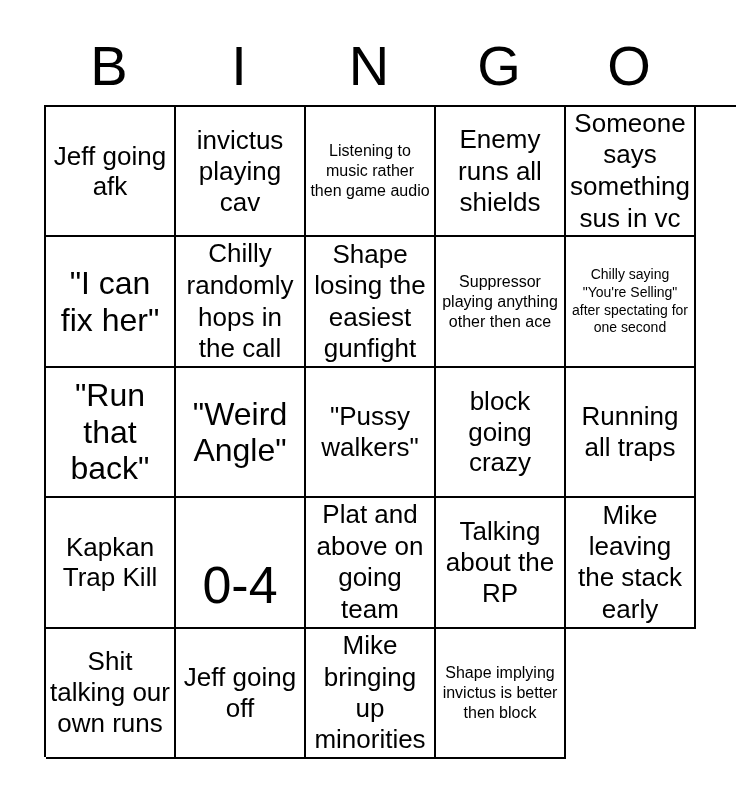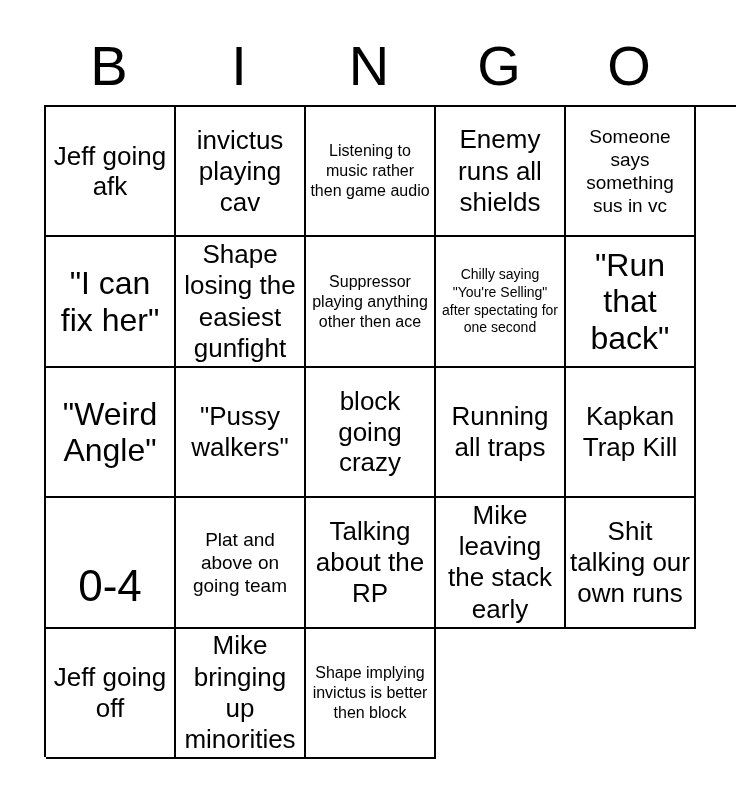--- a/index.html
+++ b/index.html
@@ -64,25 +64,25 @@
     text-align: center;
     padding: 2px 4px;
     overflow: hidden;
     color: #000000;
   }
   .cell span {
     display: block;
     width: 100%;
   }
   
-  .fs-xxl span { font-size: 44px; line-height: 1.12; margin-top: 46px; }
+  .fs-xxl span { font-size: 52px; line-height: 1.12; margin-top: 46px; }
   .fs-xl  span { font-size: 32px; line-height: 1.14; }
   .fs-lg  span { font-size: 26px; line-height: 1.18; }
   .fs-md  span { font-size: 26px; line-height: 1.2; }
-  .fs-sm  span { font-size: 19px; line-height: 1.22; }
+  .fs-sm  span { font-size: 26px; line-height: 1.22; }
   .fs-xs  span { font-size: 16px; line-height: 1.25; }
   .fs-xxs span { font-size: 14px; line-height: 1.28; }
 </style>
 </head>
 <body>
 
 <div class="card">
 
   <div class="header-row">
     <div class="header-cell">B</div>
@@ -105,20 +105,23 @@
       </div>
     <div class="cell fs-md">
         <span>Enemy runs all shields</span>
       </div>
     <div class="cell fs-sm">
         <span>Someone says something sus in vc</span>
       </div>
 
     <div class="cell fs-xl">
         <span>"I can fix her"</span>
+      </div>
+    <div class="cell fs-sm">
+        <span>Chilly randomly hops in the call</span>
       </div>
     <div class="cell fs-md">
         <span>Shape losing the easiest gunfight</span>
       </div>
     <div class="cell fs-xs">
         <span>Suppressor playing anything other then ace</span>
       </div>
 
     <div class="cell fs-xxs">
         <span>Chilly saying "You're Selling" after spectating for one second</span>

